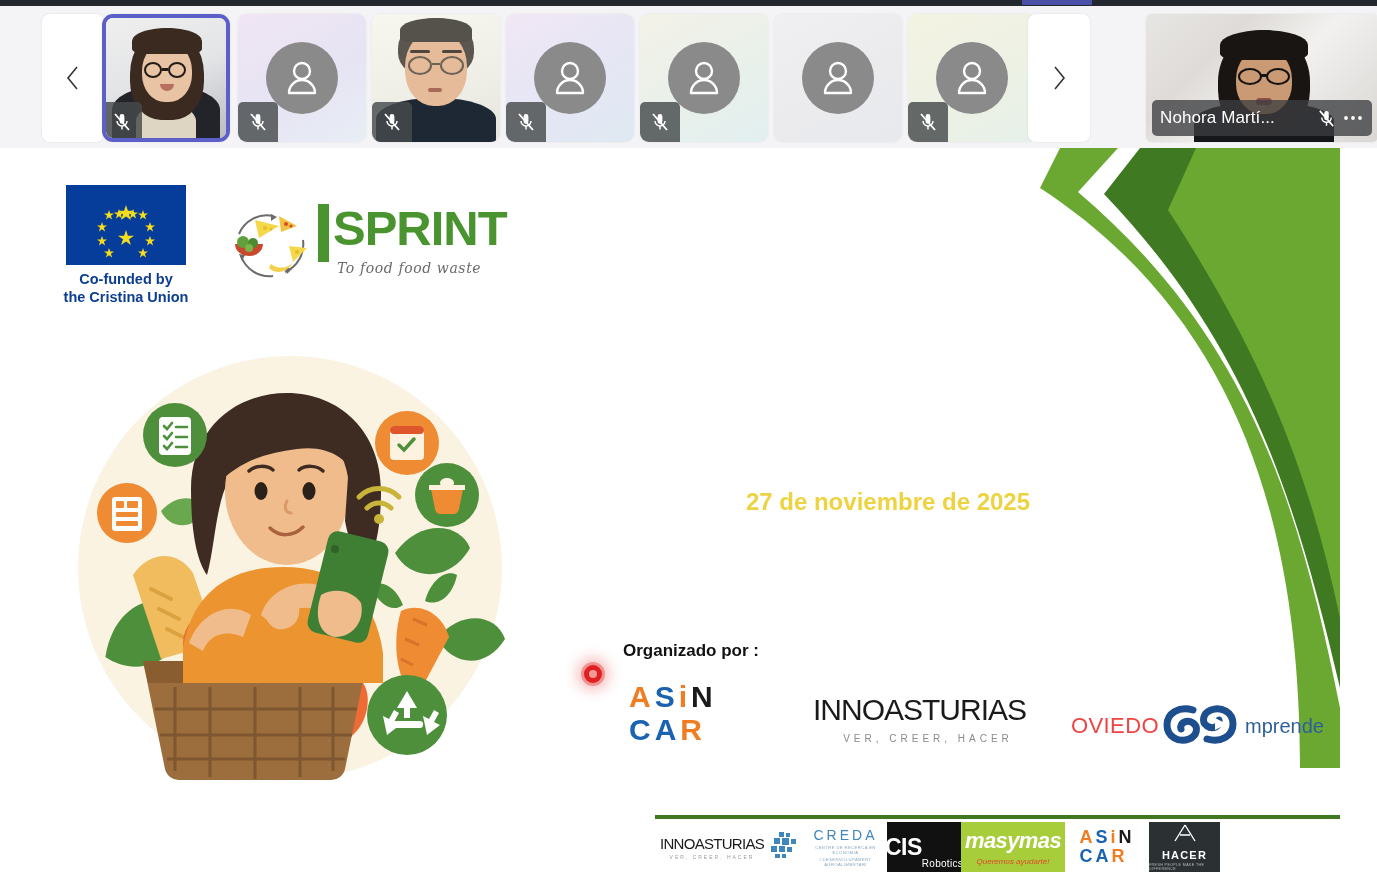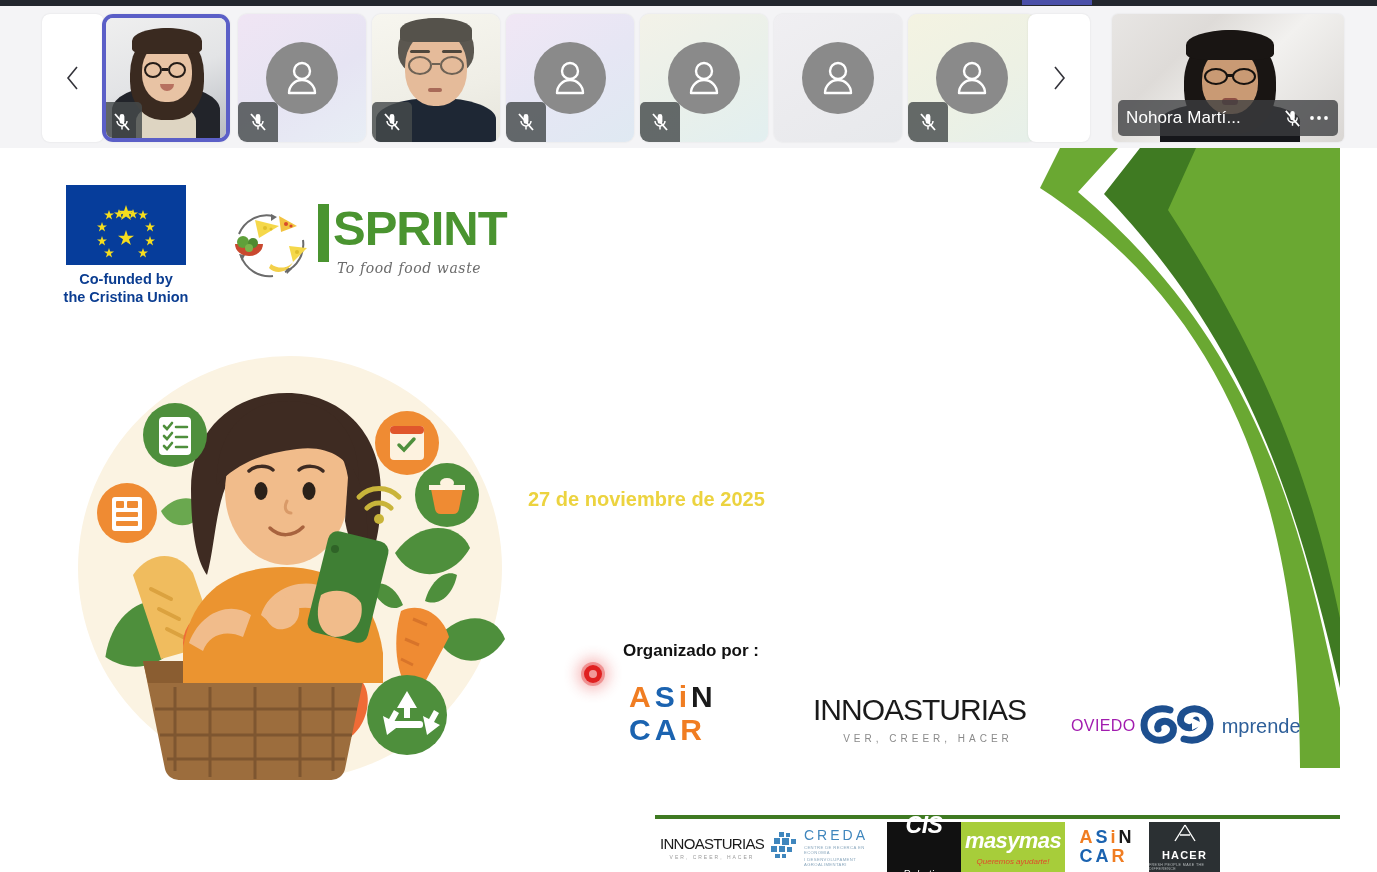--- a/index.html
+++ b/index.html
@@ -110,22 +110,22 @@
   .illus { position:absolute; left:25px; top:195px; width:450px; height:450px; }
 
   .title {
     position:absolute; left:488px; top:150px; width:720px;
     text-align:center;
     color:#4a9430; font-size:35px; font-weight:bold;
     line-height:1.18; letter-spacing:-0.3px;
   }
   .subtitle {
     position:absolute; left:488px; top:340px; width:720px;
-    text-align:left;
-    color:#ecd33f; font-size:20px; font-weight:bold;
+    text-align:center;
+    color:#ecd33f; font-size:24px; font-weight:bold;
   }
   .laser {
     position:absolute; left:544px; top:517px; width:18px; height:18px;
     border-radius:50%; background:#e02020;
     box-shadow: 0 0 0 3px rgba(224,32,32,.35), 0 0 14px 7px rgba(224,32,32,.30);
   }
   .laser::after {
     content:""; position:absolute; left:5px; top:5px; width:8px; height:8px;
     border-radius:50%; background:#fff; opacity:.55;
   }
@@ -141,21 +141,21 @@
   .asincar span { display:inline-block; }
 
   .innoast-wrap { position:absolute; }
   .innoast {
     font-family:"Liberation Sans", sans-serif; font-weight:300;
     letter-spacing:-1px; color:#1a1a1a;
   }
   .innoast-sub { letter-spacing:4px; color:#8a8a8a; text-align:center; }
 
   .oviedo-wrap { position:absolute; }
-  .oviedo-text { color:#a21caf; font-size:16px; letter-spacing:.4px; }
+  .oviedo-text { color:#ef4444; font-size:22px; letter-spacing:.4px; }
   .emprende-text { color:#2e5f99; font-size:20px; }
 
   .rule-green {
     position:absolute; left:615px; top:667px; width:685px; height:4px;
     background:#3f7a22;
   }
   .sponsor-strip {
     position:absolute; left:615px; top:674px; width:685px; height:50px;
     display:flex; align-items:stretch;
   }
@@ -319,21 +319,21 @@
       </div>
 
       <div class="navbtn nav-next">
         <span>
           <svg width="16" height="28" viewBox="0 0 16 28">
               <path d="M4 3 L13 14 L4 25" fill="none" stroke="#33333a" stroke-width="1.6"></path>
             </svg>
         </span>
       </div>
 
-      <div class="tile wide" style="left:1072px;">
+      <div class="tile wide" style="left:1106px;">
         <div class="bg cam">
           <div class="wall" style="background:linear-gradient(135deg,#e8e6e4 0%,#dedbd8 30%,#f2f1ef 55%,#d9d6d3 100%);"></div>
           <div class="body" style="left:48px;bottom:0;width:140px;height:40px;background:#15161a;border-radius:48% 48% 0 0;"></div>
           <div class="hair" style="left:72px;top:16px;width:92px;height:104px;background:#191513;"></div>
           <div class="face" style="left:90px;top:34px;width:56px;height:66px;background:#c99a74;"></div>
           <div class="hair" style="left:74px;top:16px;width:88px;height:30px;background:#191513;border-radius:50% 50% 22% 22%;"></div>
           <div class="glass" style="left:92px;top:54px;width:24px;height:17px;border-color:#16120f;"></div>
           <div class="glass" style="left:120px;top:54px;width:24px;height:17px;border-color:#16120f;"></div>
           <div style="position:absolute;left:114px;top:60px;width:8px;height:2.5px;background:#16120f;"></div>
           <div style="position:absolute;left:110px;top:84px;width:16px;height:7px;background:#8d4f44;border-radius:4px;"></div>
@@ -558,21 +558,21 @@
 
     <div class="rule-green"></div>
 
     <div class="sponsor-strip">
 
       <div class="sp" style="width:114px; background:#fff; flex-direction:column; gap:2px;">
         <div style="font-size:15px; font-weight:300; letter-spacing:-0.7px; color:#1a1a1a;">INNOASTURIAS</div>
         <div style="font-size:5px; letter-spacing:2px; color:#9a9a9a;">VER, CREER, HACER</div>
       </div>
 
-      <div class="sp" style="width:118px; background:#fff; gap:3px;">
+      <div class="sp" style="width:118px; background:#fff; gap:3px;text-align:center;">
         <span>
           <svg width="32" height="30" viewBox="0 0 32 30">
             <g fill="#3f86bd">
               <rect x="10" y="2" width="5" height="5"></rect>
                 <rect x="17" y="3" width="4" height="4"></rect>
               <rect x="5" y="8" width="6" height="6"></rect>
                 <rect x="13" y="8" width="7" height="7"></rect>
                 <rect x="22" y="9" width="5" height="5"></rect>
               <rect x="2" y="16" width="6" height="6"></rect>
                 <rect x="10" y="16" width="6" height="6"></rect>
@@ -583,21 +583,21 @@
           </svg>
         </span>
         <span style="display:flex;flex-direction:column;gap:2px;">
           <span style="font-size:14px; letter-spacing:3px; color:#3f86bd;">CREDA</span>
           <span style="font-size:4.2px; letter-spacing:.4px; color:#8aa7bd;">CENTRE DE RECERCA EN ECONOMIA</span>
           <span style="font-size:4.2px; letter-spacing:.4px; color:#8aa7bd;">I DESENVOLUPAMENT AGROALIMENTARI</span>
         </span>
       </div>
 
 
-      <div class="sp" style="width:74px; background:#111111; flex-direction:column;font-style:italic;">
+      <div class="sp" style="width:74px; background:#111111; flex-direction:row;">
         <div style="font-size:23px; font-weight:bold; color:#fff; letter-spacing:-0.5px; line-height:1;">CIS</div>
         <div style="font-size:10px; color:#fff; letter-spacing:.3px;margin-top:32px;">Robotics</div>
       </div>
 
       <div class="sp" style="width:104px; background:#a7cd3a; flex-direction:column; gap:3px;">
         <div style="font-size:22px; font-weight:bold; font-style:italic; color:#fff; letter-spacing:-0.6px;">masymas</div>
         <div style="font-size:8px; font-style:italic; color:#e04a2a;">Queremos ayudarte!</div>
       </div>
 
       <div class="sp" style="width:84px; background:#fff;">

